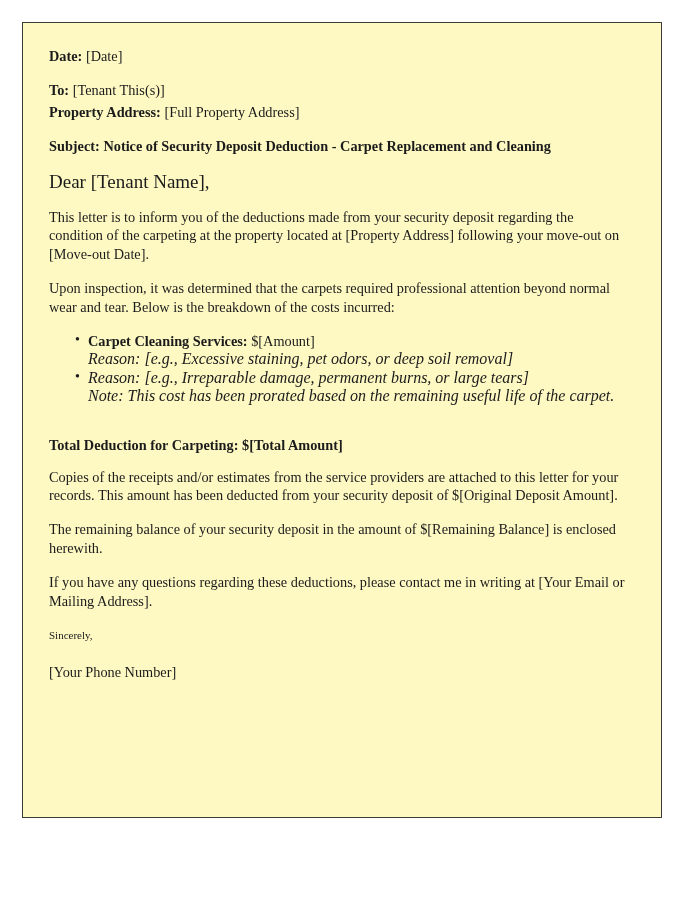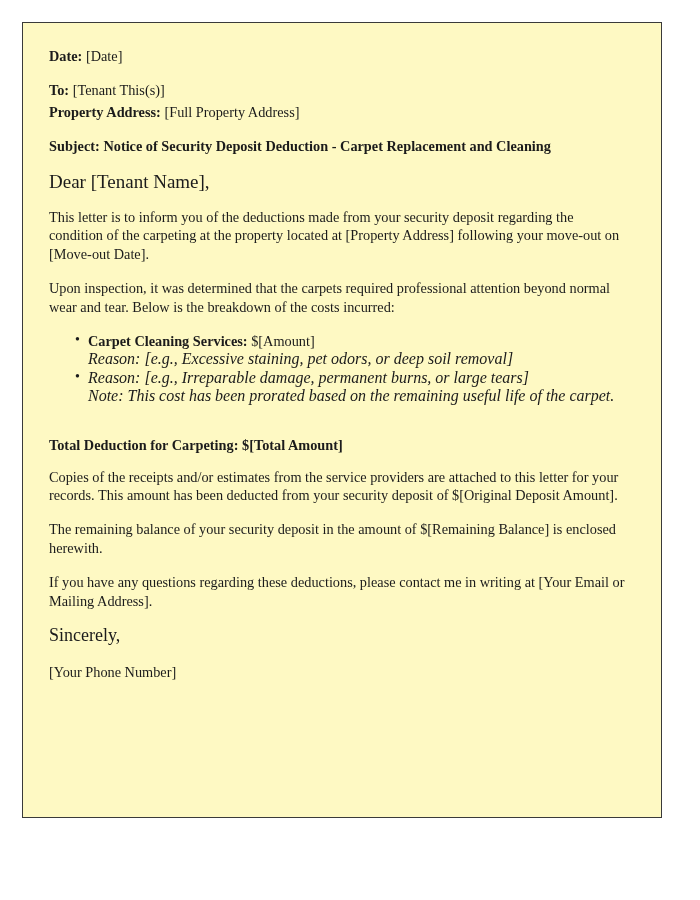--- a/index.html
+++ b/index.html
@@ -102,21 +102,21 @@
   }
 
   .sig-block {
     margin: 0;
   }
   .sig-line {
     font-size: 14.3px;
     line-height: 18.4px;
   }
   .closing {
-    font-size: 18px;
+    font-size: 11px;
     line-height: 18px;
     margin: 0 0 19px 0;
   }
 </style>
 </head>
 <body>
 
 <div class="page">
   <div class="content">
 

